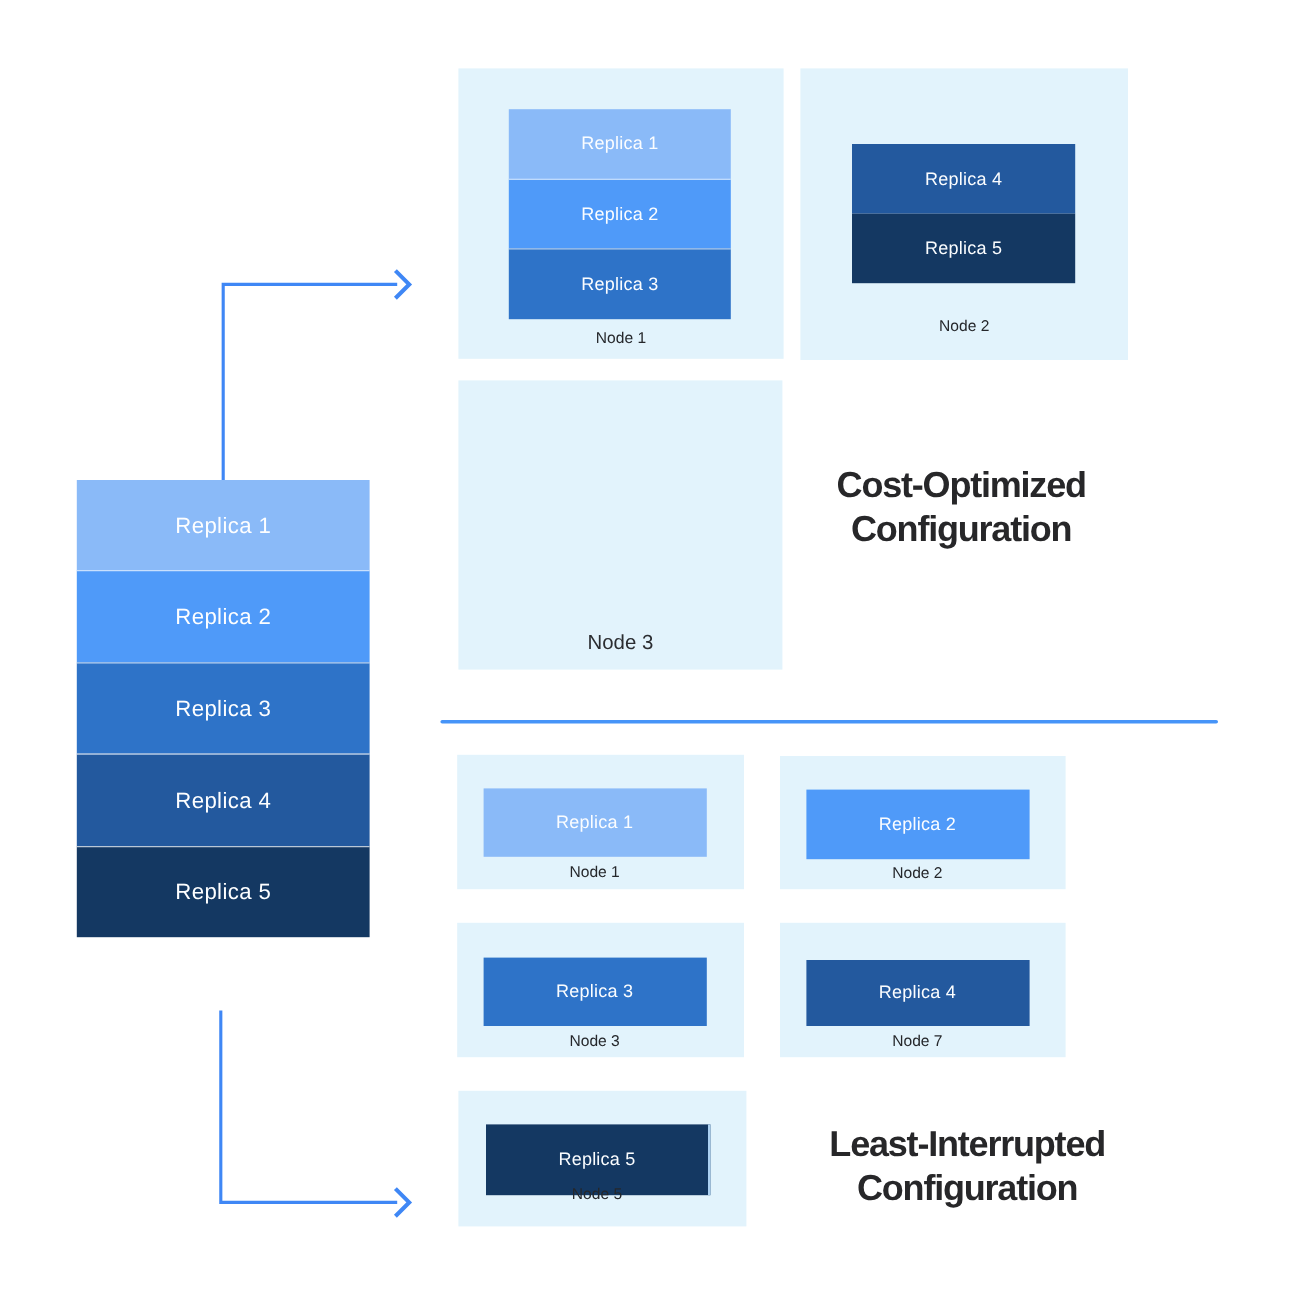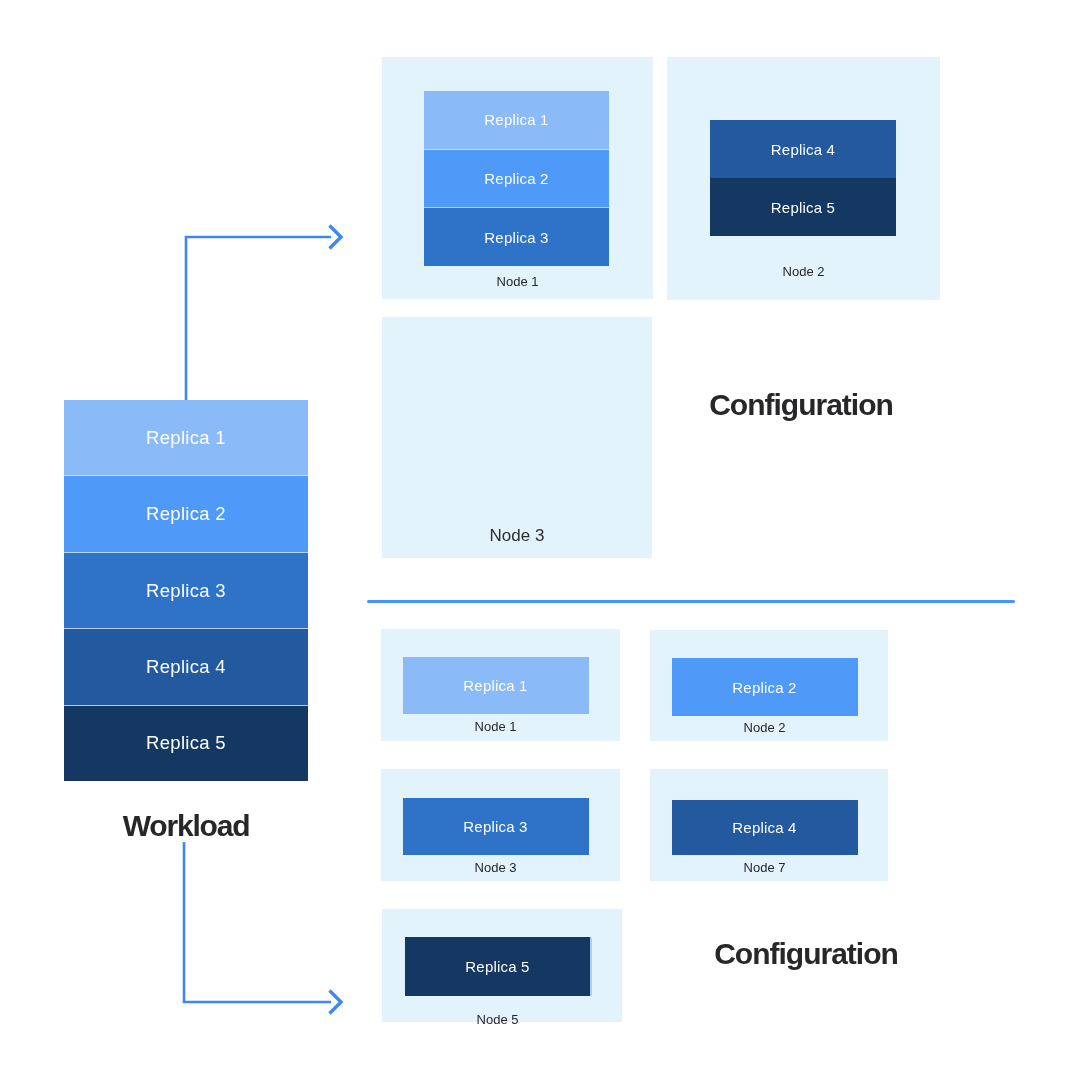--- a/index.html
+++ b/index.html
@@ -82,21 +82,21 @@
   #b-node2 .replica-single { top: 28px; height: 58px; }
   #b-node3 { left: 381px; top: 769px;   width: 239px; height: 112px; }
   #b-node3 .replica-single { top: 29px; }
   #b-node3 .node-label { top: 91px; }
   #b-node4 { left: 650px; top: 769px;   width: 238px; height: 112px; }
   #b-node4 .replica-single { top: 31px; height: 55px; }
   #b-node4 .node-label { top: 91px; }
   #b-node5 { left: 382px; top: 909px;   width: 240px; height: 113px; }
   #b-node5 .replica-single { left: 23px; top: 28px; width: 185px; height: 59px;
                              border-right: 2.5px solid #abd0f1; }
-  #b-node5 .node-label { left: 23px; width: 185px; top: 103px; text-align: center; }
+  #b-node5 .node-label { left: 23px; width: 185px; top: 78px; text-align: center; }
 
   #arrows { left: 0; top: 0; width: 1080px; height: 1080px; pointer-events: none; }
 </style>
 </head>
 <body>
 
 <div id="stage">
 
   <svg id="arrows" class="abs" viewBox="0 0 1080 1080" xmlns="http://www.w3.org/2000/svg">
     <path d="M186 400 L186 237 L331 237" fill="none" stroke-width="2.6" stroke="#3f87f5"></path>
@@ -105,21 +105,20 @@
     <path d="M329.5 990.5 L341 1002 L329.5 1013.5" fill="none" stroke-width="3.4" stroke="#3f87f5"></path>
   </svg>
 
   <div id="workload-stack" class="abs">
     <div class="band" style="background-color: rgb(138, 186, 248);">Replica 1</div>
     <div class="band" style="background-color: rgb(79, 154, 249);">Replica 2</div>
     <div class="band" style="background-color: rgb(46, 115, 200);">Replica 3</div>
     <div class="band" style="background-color: rgb(35, 89, 158);">Replica 4</div>
     <div class="band" style="background-color: rgb(20, 56, 98);">Replica 5</div>
   </div>
-  <div id="workload-label" class="abs">Workload</div>
 
   <div id="t-node1" class="node-box" style="background-color: rgb(226, 243, 252);">
     <div class="replica-stack sep">
       <div class="band" style="background-color: rgb(138, 186, 248);">Replica 1</div>
       <div class="band" style="background-color: rgb(79, 154, 249);">Replica 2</div>
       <div class="band" style="background-color: rgb(46, 115, 200);">Replica 3</div>
     </div>
     <div class="node-label">Node 1</div>
   </div>
 
@@ -129,20 +128,21 @@
       <div class="band" style="background-color: rgb(20, 56, 98);">Replica 5</div>
     </div>
     <div class="node-label">Node 2</div>
   </div>
 
   <div id="t-node3" class="node-box" style="background-color: rgb(226, 243, 252);">
     <div class="node-label">Node 3</div>
   </div>
 
   <div id="title-top" class="section-title">
+    <div>Cost-Optimized</div>
     <div>Configuration</div>
   </div>
 
   <div id="divider" class="abs" style="background-color: rgb(70, 148, 248);"></div>
 
   <div id="b-node1" class="node-box b-node" style="background-color: rgb(226, 243, 252);">
     <div class="replica-single" style="background-color: rgb(138, 186, 248);">Replica 1</div>
     <div class="node-label">Node 1</div>
   </div>
 
@@ -160,16 +160,17 @@
     <div class="replica-single" style="background-color: rgb(35, 89, 158);">Replica 4</div>
     <div class="node-label">Node 7</div>
   </div>
 
   <div id="b-node5" class="node-box b-node" style="background-color: rgb(226, 243, 252);">
     <div class="replica-single" style="background-color: rgb(20, 56, 98);">Replica 5</div>
     <div class="node-label">Node 5</div>
   </div>
 
   <div id="title-bottom" class="section-title">
+    <div>Least-Interrupted</div>
     <div>Configuration</div>
   </div>
 
 </div>
 
 </body></html>

